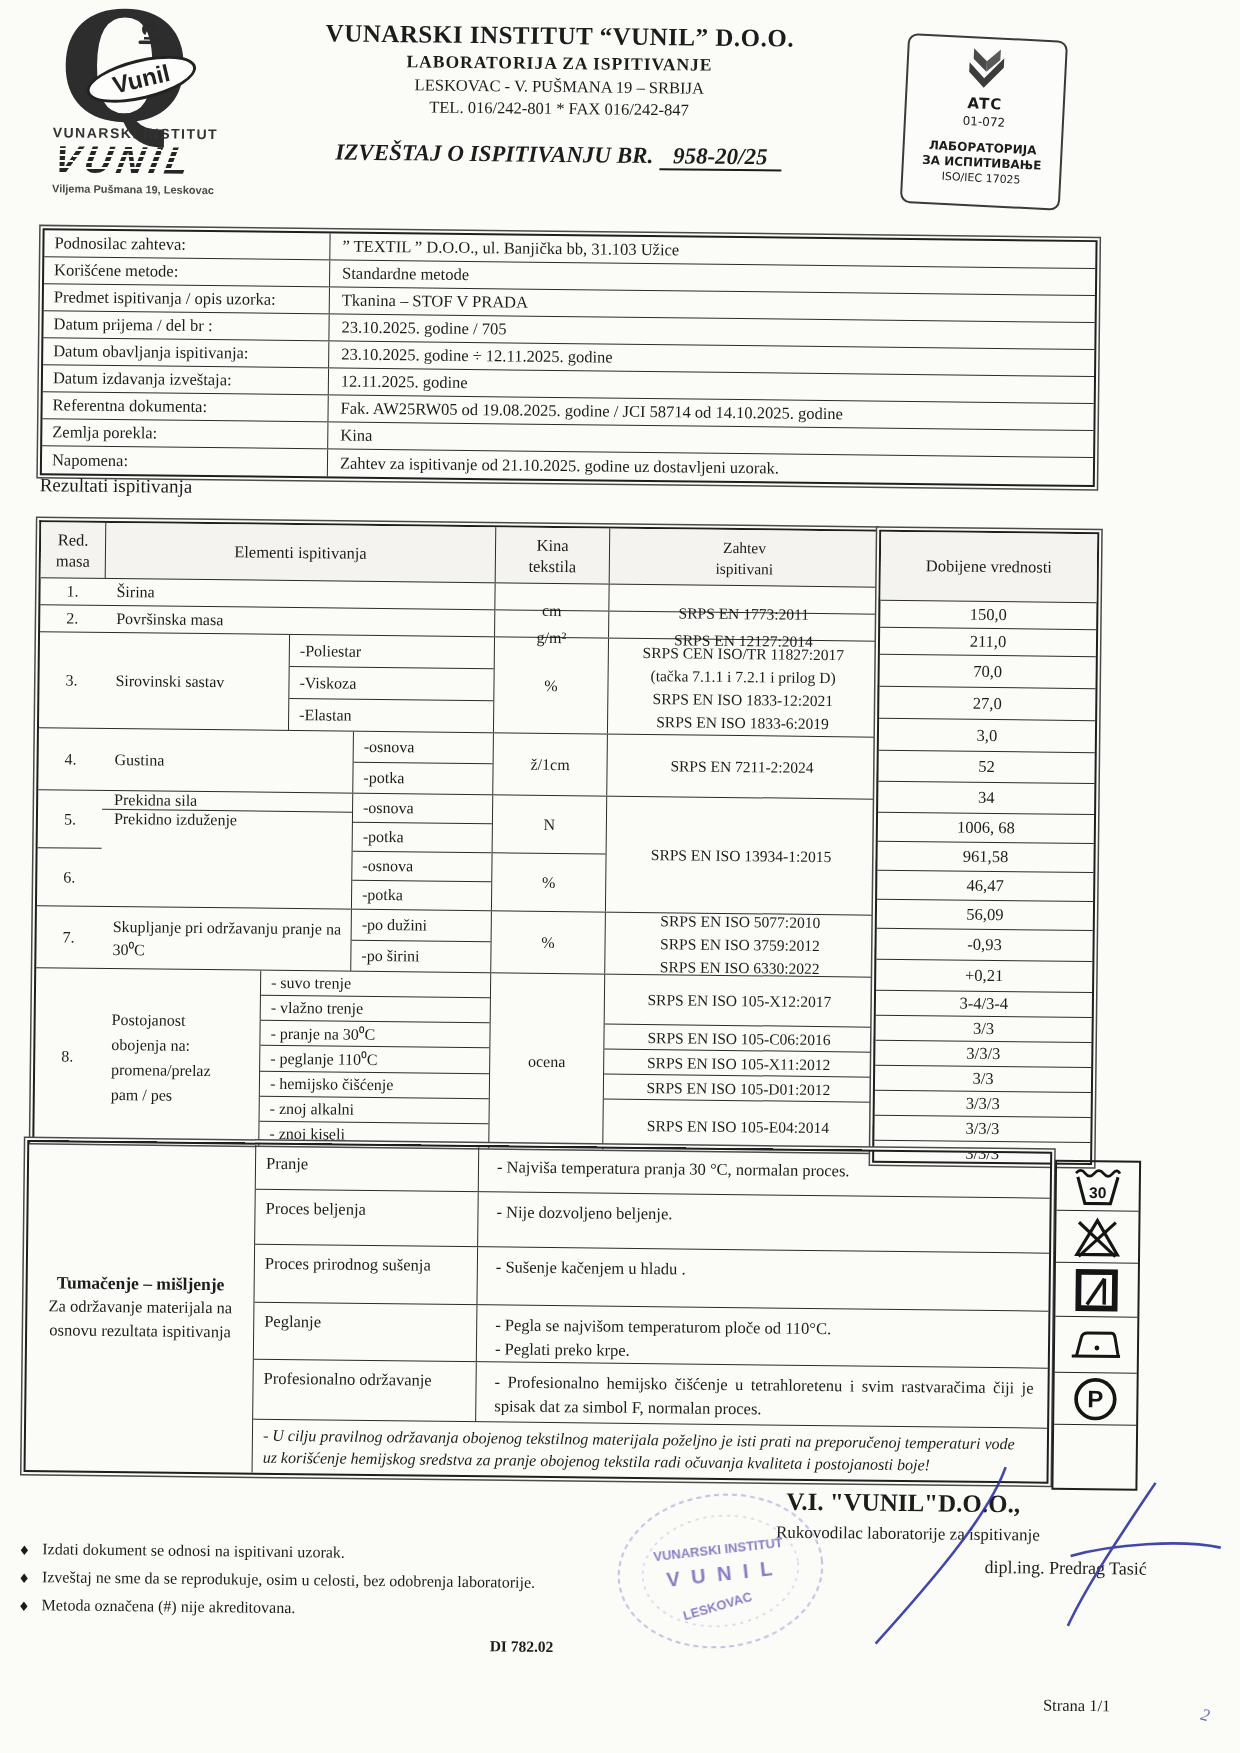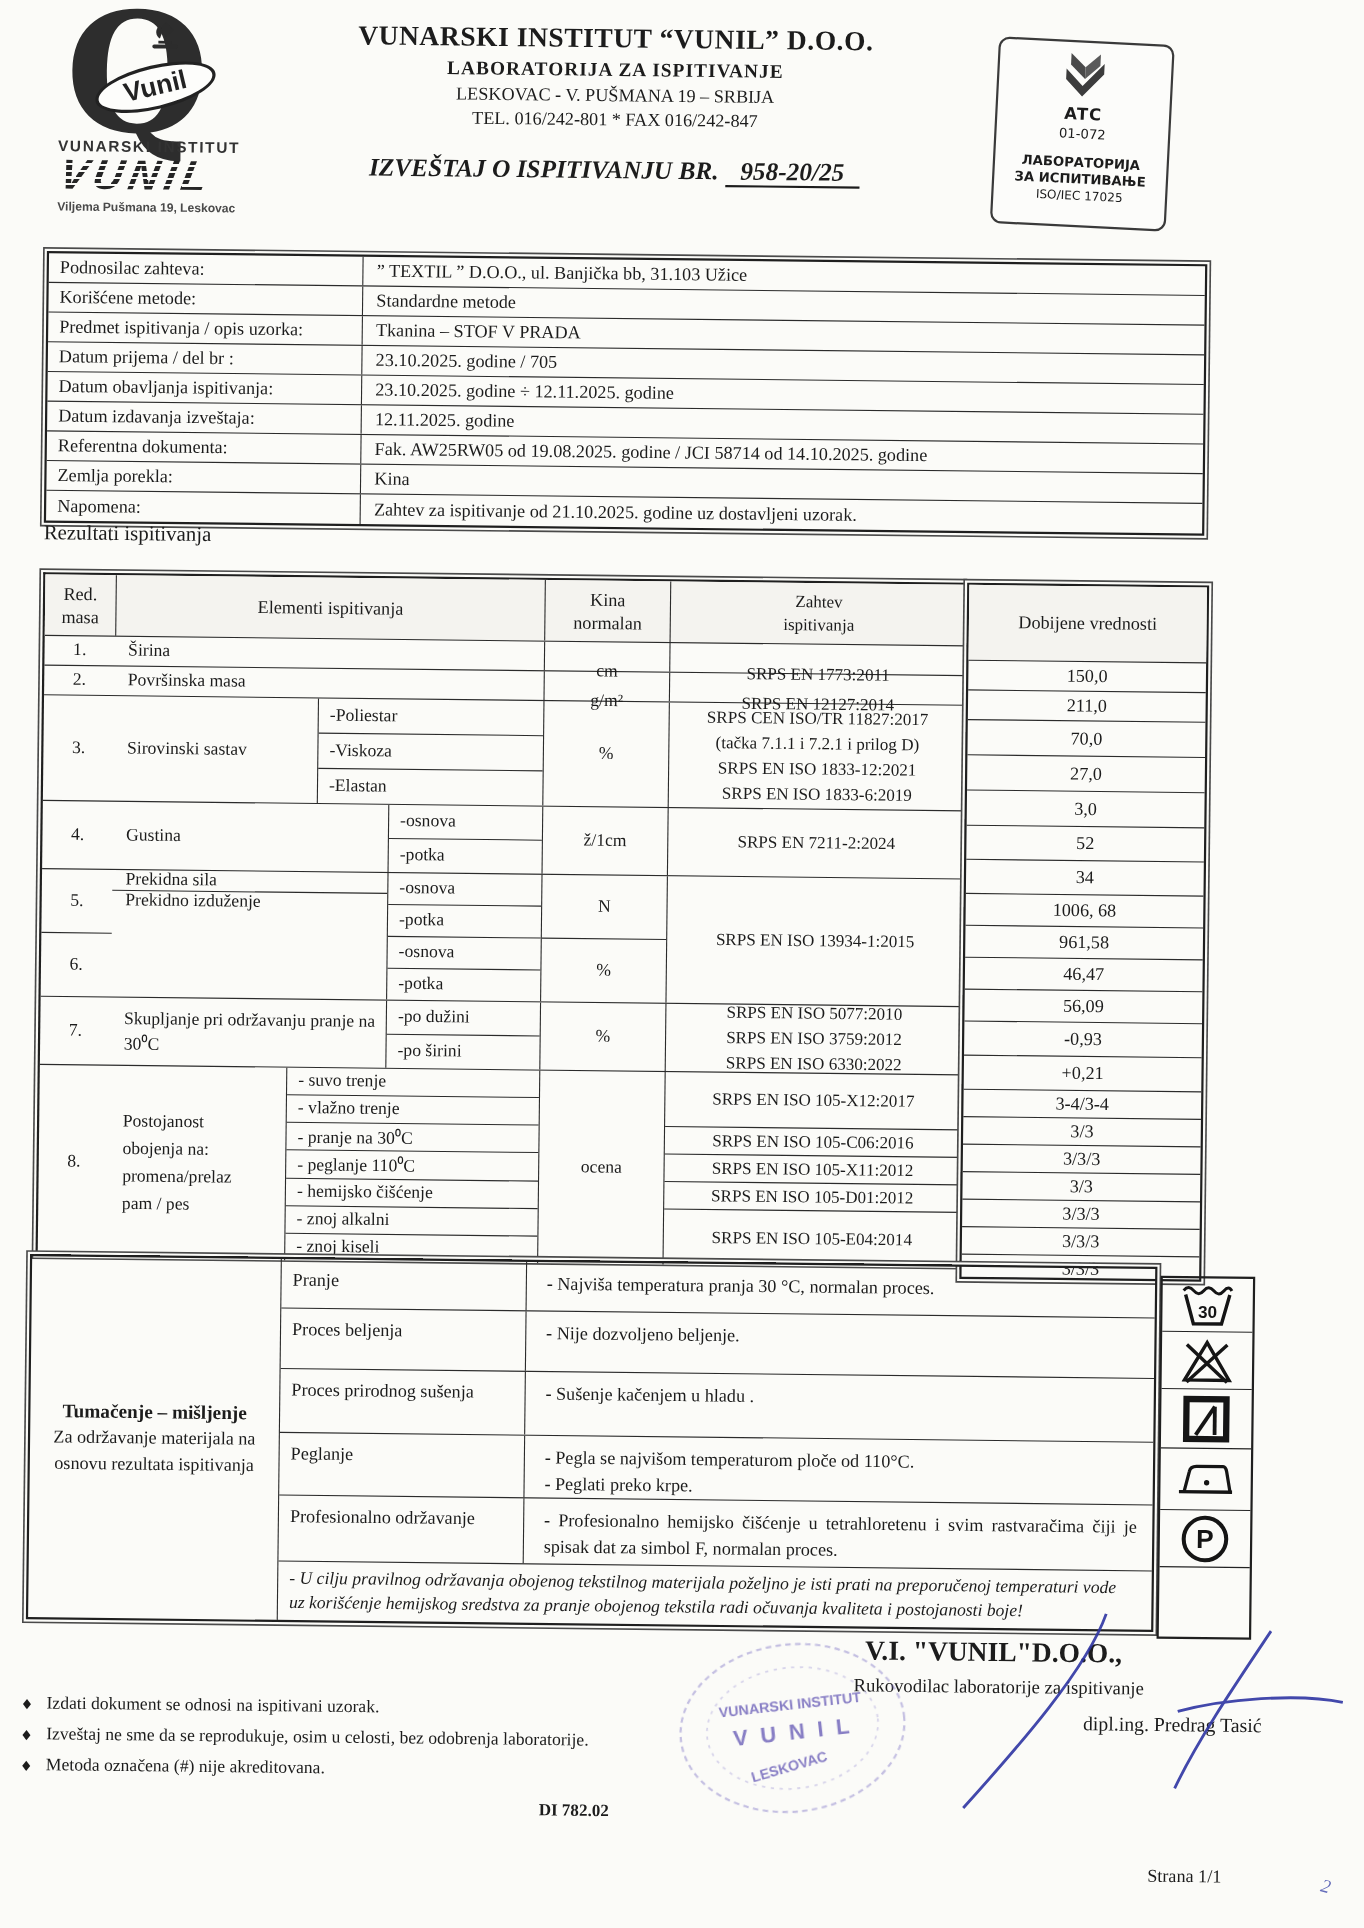--- a/index.html
+++ b/index.html
@@ -194,25 +194,25 @@
     <div class="rt-main">
 
       <div class="blk hdr" style="height:56px">
         <div class="cno hcell">
               <div>Red.</div>
               <div>masa</div>
             </div>
         <div class="hcell" style="flex:1;border-left:1.5px solid #2b2b2b">Elementi ispitivanja</div>
         <div class="cunit hcell" style="flex-direction:column">
               <div>Kina</div>
-              <div>normalan</div>
+              <div>tekstila</div>
             </div>
         <div class="cmeth hcell">
               <div>Zahtev</div>
-              <div>ispitivanja</div>
+              <div>ispitivani</div>
             </div>
       </div>
 
       <div class="blk" style="height:27px">
         <div class="cno">1.</div>
         <div class="clab" style="flex:1">Širina</div>
         <div class="cunit">
               <span class="shift">cm</span>
             </div>
         <div class="cmeth">

